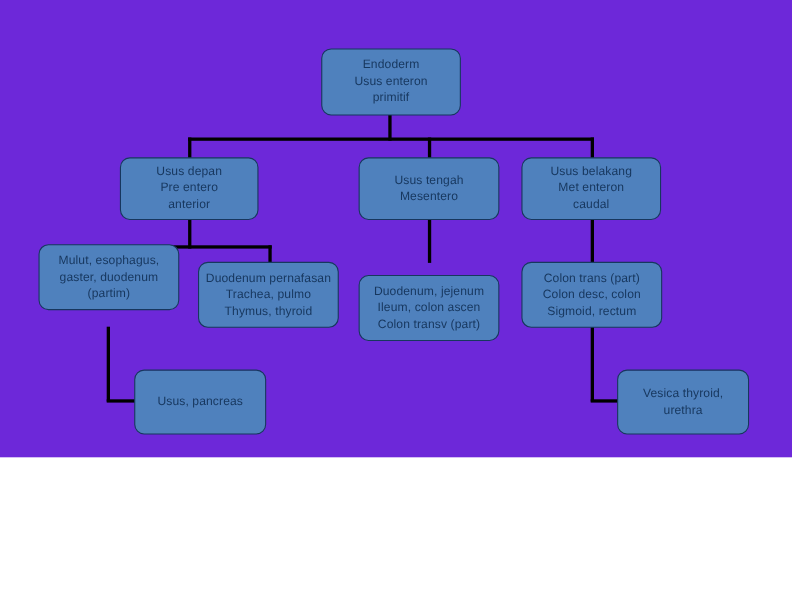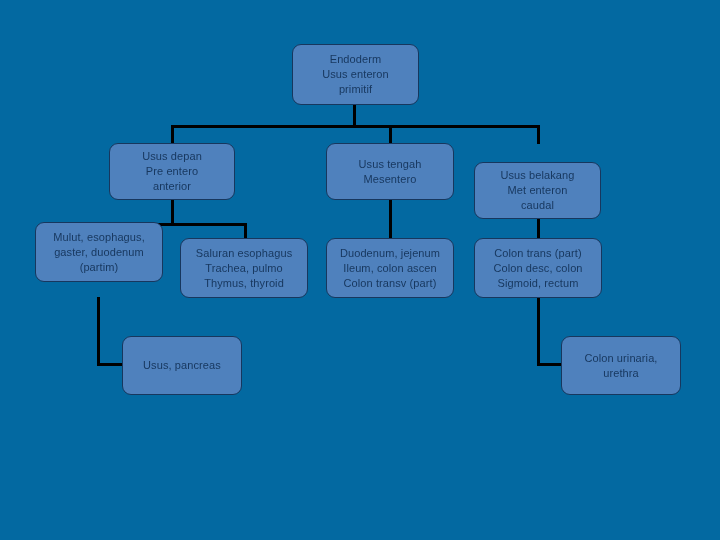--- a/index.html
+++ b/index.html
@@ -6,22 +6,22 @@
     margin: 0;
     padding: 0;
     background: #ffffff;
   }
   body {
     font-family: "Liberation Sans", sans-serif;
   }
   #canvas {
     position: relative;
     width: 720px;
-    height: 540px;
-    background: #0369a1;
+    height: 416px;
+    background: #6d28d9;
     overflow: hidden;
   }
   .node {
     position: absolute;
     box-sizing: border-box;
     background: #4f81bd;
     border: 1px solid #17375e;
     border-radius: 9px;
     color: #17375e;
     font-size: 11px;
@@ -87,52 +87,52 @@
     <span class="label">Usus depan
 Pre entero
 anterior</span>
   </div>
 
   <div class="node" style="left:326px; top:143px; width:128px; height:57px;">
     <span class="label">Usus tengah
 Mesentero</span>
   </div>
 
-  <div class="node" style="left:474px; top:143px; width:127px; height:57px;margin-top:19px;">
+  <div class="node" style="left:474px; top:143px; width:127px; height:57px;">
     <span class="label">Usus belakang
 Met enteron
 caudal</span>
   </div>
 
   <div class="node" style="left:35px; top:222px; width:128px; height:60px;">
     <span class="label">Mulut, esophagus,
 gaster, duodenum
 (partim)</span>
   </div>
 
   <div class="node" style="left:180px; top:238px; width:128px; height:60px;">
-    <span class="label">Saluran esophagus
+    <span class="label">Duodenum pernafasan
 Trachea, pulmo
 Thymus, thyroid</span>
   </div>
 
-  <div class="node" style="left:326px; top:238px; width:128px; height:60px;">
+  <div class="node" style="left:326px; top:250px; width:128px; height:60px;">
     <span class="label">Duodenum, jejenum
 Ileum, colon ascen
 Colon transv (part)</span>
   </div>
 
   <div class="node" style="left:474px; top:238px; width:128px; height:60px;justify-content:center;">
     <span class="label">Colon trans (part)
 Colon desc, colon
 Sigmoid, rectum</span>
   </div>
 
   <div class="node" style="left:122px; top:336px; width:120px; height:59px;">
     <span class="label">Usus, pancreas</span>
   </div>
 
   <div class="node" style="left:561px; top:336px; width:120px; height:59px;">
-    <span class="label">Colon urinaria,
+    <span class="label">Vesica thyroid,
 urethra</span>
   </div>
 
 </div>
 
 </body></html>

